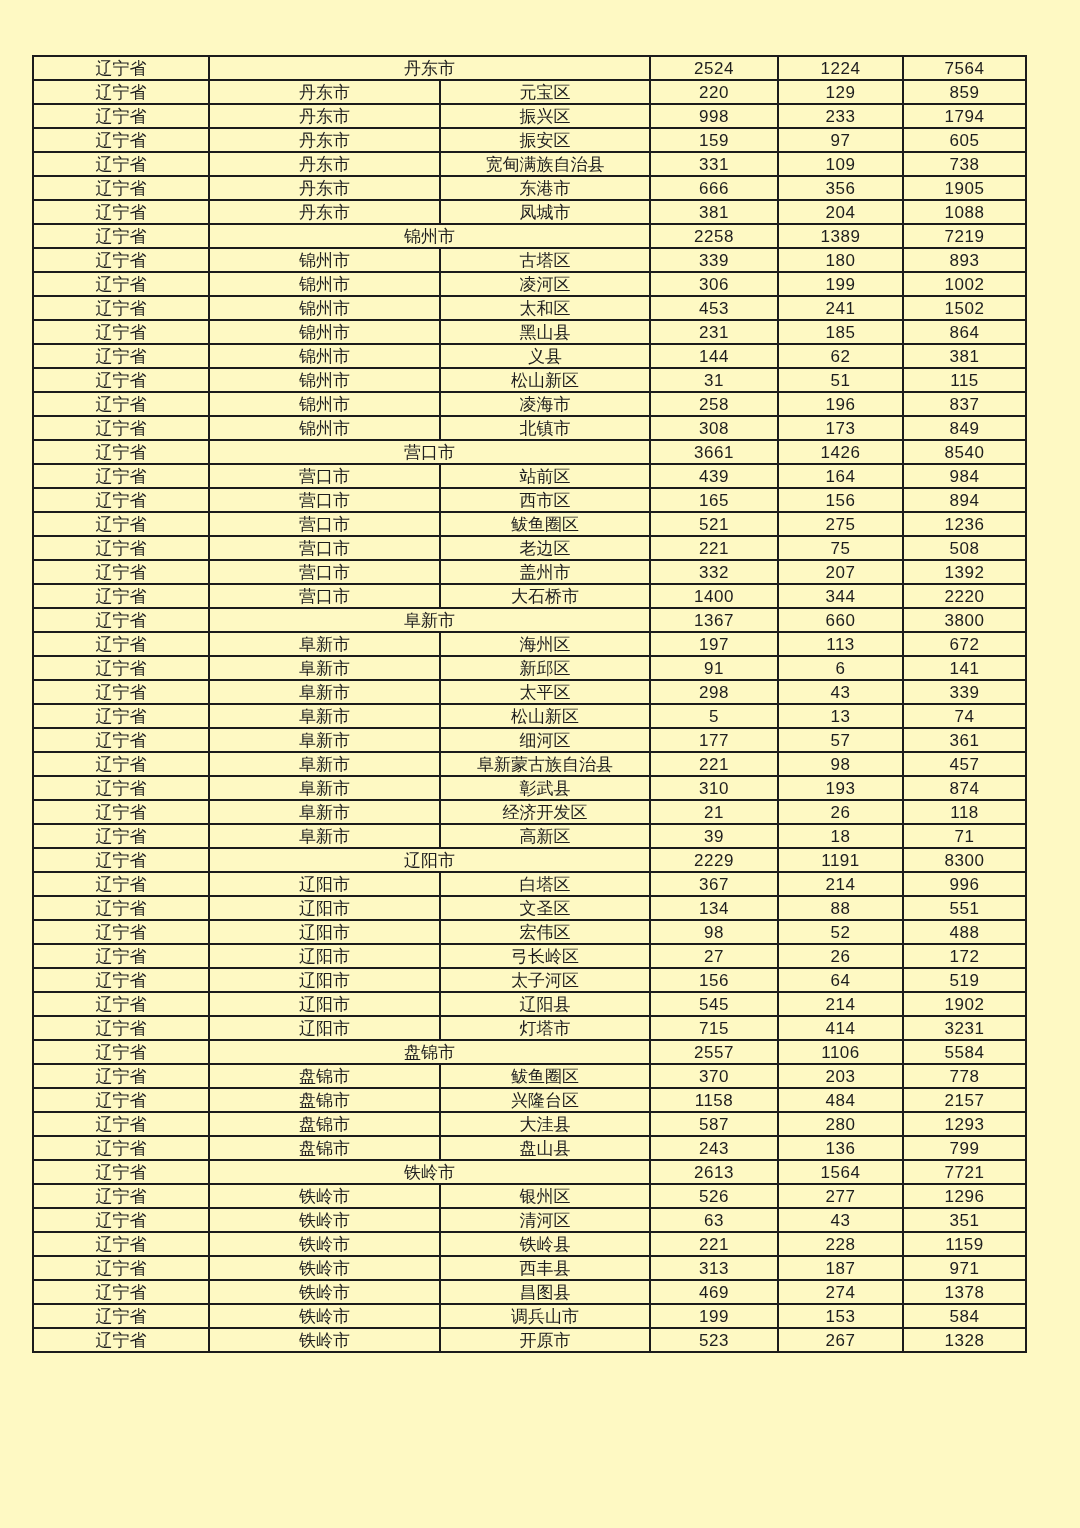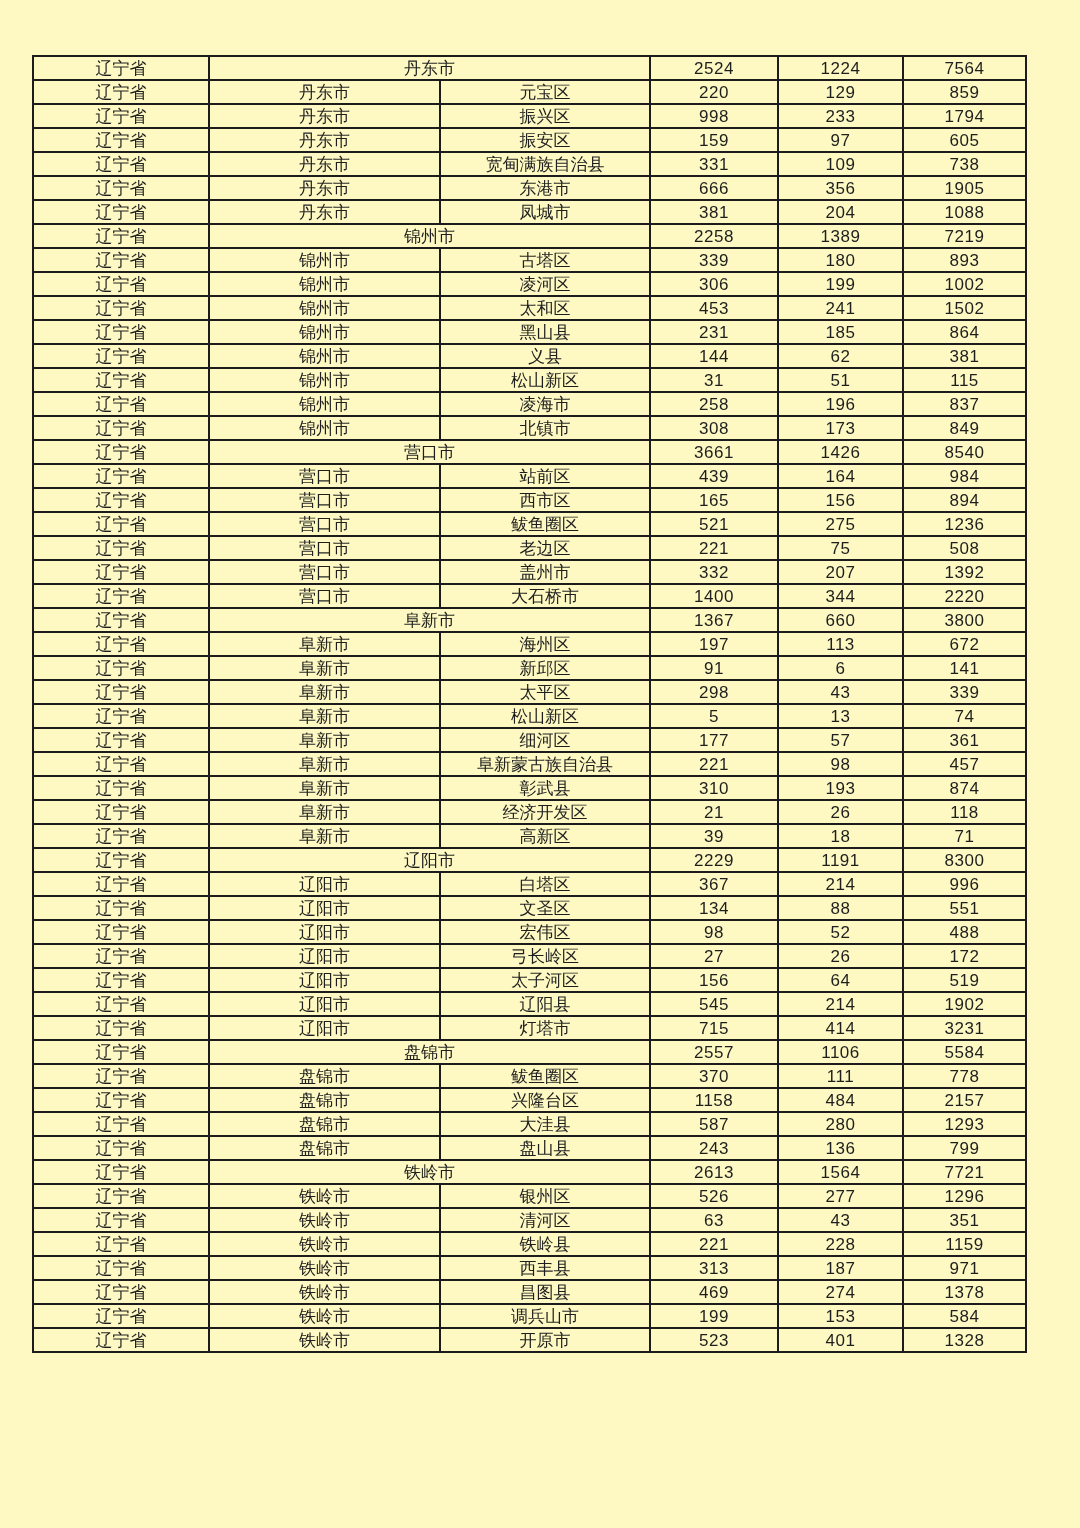--- a/index.html
+++ b/index.html
@@ -388,21 +388,21 @@
           <td class="cell-text" colspan="2">盘锦市</td>
           <td class="cell-num">2557</td>
           <td class="cell-num">1106</td>
           <td class="cell-num">5584</td>
         </tr>
         <tr>
           <td class="cell-text">辽宁省</td>
           <td class="cell-text">盘锦市</td>
           <td class="cell-text">鲅鱼圈区</td>
           <td class="cell-num">370</td>
-          <td class="cell-num">111</td>
+          <td class="cell-num">203</td>
           <td class="cell-num">778</td>
         </tr>
         <tr>
           <td class="cell-text">辽宁省</td>
           <td class="cell-text">盘锦市</td>
           <td class="cell-text">兴隆台区</td>
           <td class="cell-num">1158</td>
           <td class="cell-num">484</td>
           <td class="cell-num">2157</td>
         </tr>
@@ -475,18 +475,18 @@
           <td class="cell-text">调兵山市</td>
           <td class="cell-num">199</td>
           <td class="cell-num">153</td>
           <td class="cell-num">584</td>
         </tr>
         <tr>
           <td class="cell-text">辽宁省</td>
           <td class="cell-text">铁岭市</td>
           <td class="cell-text">开原市</td>
           <td class="cell-num">523</td>
-          <td class="cell-num">401</td>
+          <td class="cell-num">267</td>
           <td class="cell-num">1328</td>
         </tr>
       </tbody>
   </table>
 </div>
 
 </body></html>

